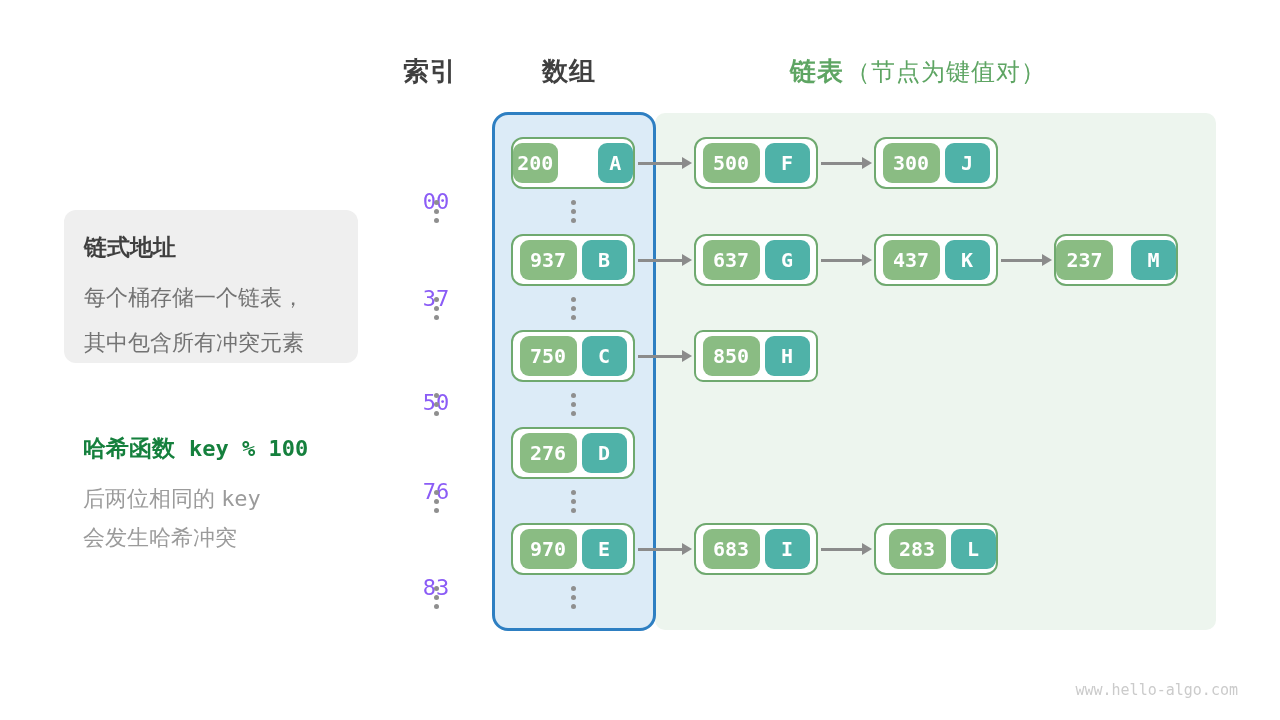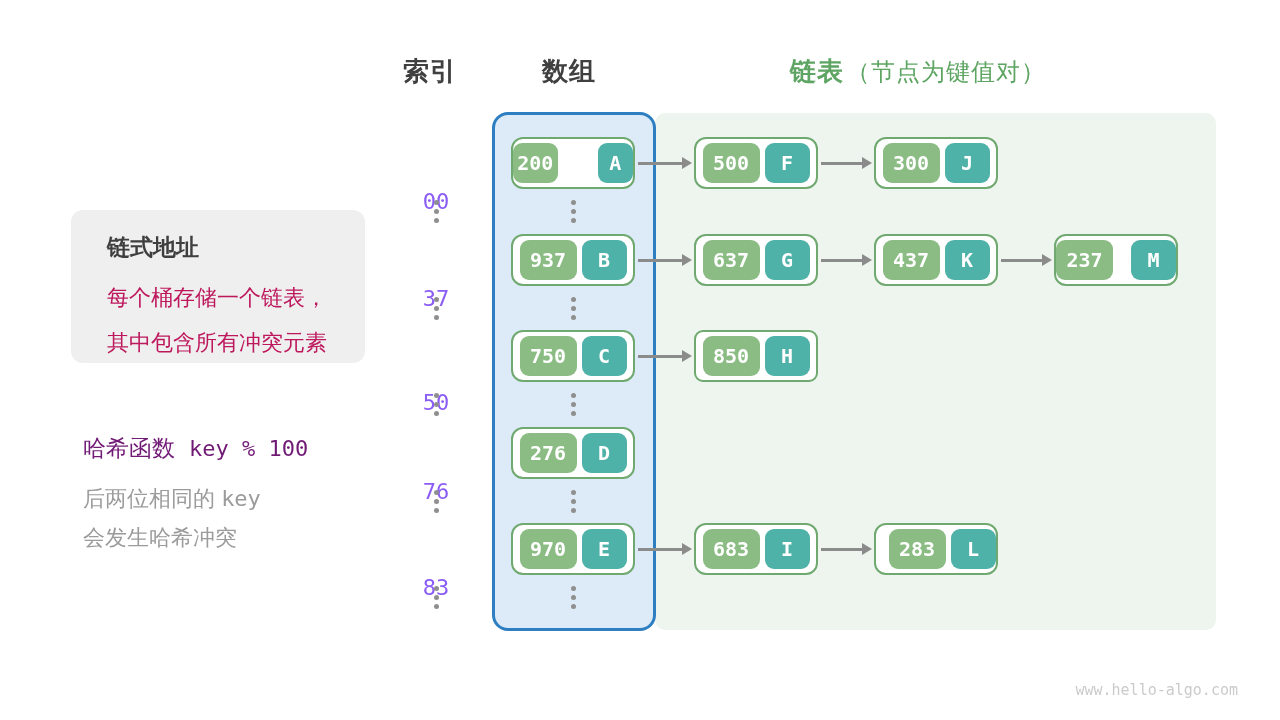--- a/index.html
+++ b/index.html
@@ -61,30 +61,30 @@
 
   .vdots { position: absolute; width: 6px; }
   .vdots i {
     display: block; width: 5px; height: 5px; border-radius: 50%;
     background: #8f8f8f; margin: 0 auto 4px auto;
   }
   .vdots i:last-child { margin-bottom: 0; }
 
   
   .callout {
-    position: absolute; left: 71px; top: 210px; width: 294px; height: 153px;
-    background: #efefef; border-radius: 12px; padding: 22px 36px;
+    position: absolute; left: 64px; top: 210px; width: 294px; height: 153px;
+    background: #efefef; border-radius: 12px; padding: 22px 20px;
   }
   .callout .callout-title { font-size: 23px; font-weight: bold; color: #3f3f3f; }
   .callout .callout-body {
-    margin-top: 12px; font-size: 22px; color: #be185d; line-height: 45px;
+    margin-top: 12px; font-size: 22px; color: #737373; line-height: 45px;
     white-space: nowrap;
   }
   .hash-note { position: absolute; left: 83px; top: 433px; white-space: nowrap; }
-  .hash-note .hash-title { font-size: 23px; font-weight: normal; color: #701a75; }
+  .hash-note .hash-title { font-size: 23px; font-weight: bold; color: #15803d; }
   .hash-note .hash-title .code {
     font-family: "DejaVu Sans Mono", monospace; font-size: 22px; margin-left: 14px;
   }
   .hash-note .hash-body { margin-top: 15px; font-size: 22px; color: #9b9b9b; line-height: 39px; }
   .hash-note .hash-body .code { font-family: "DejaVu Sans Mono", monospace; }
 
   .watermark {
     position: absolute; right: 42px; bottom: 21px;
     font-family: "DejaVu Sans Mono", monospace; font-size: 15px; color: #cbcbcb;
   }

